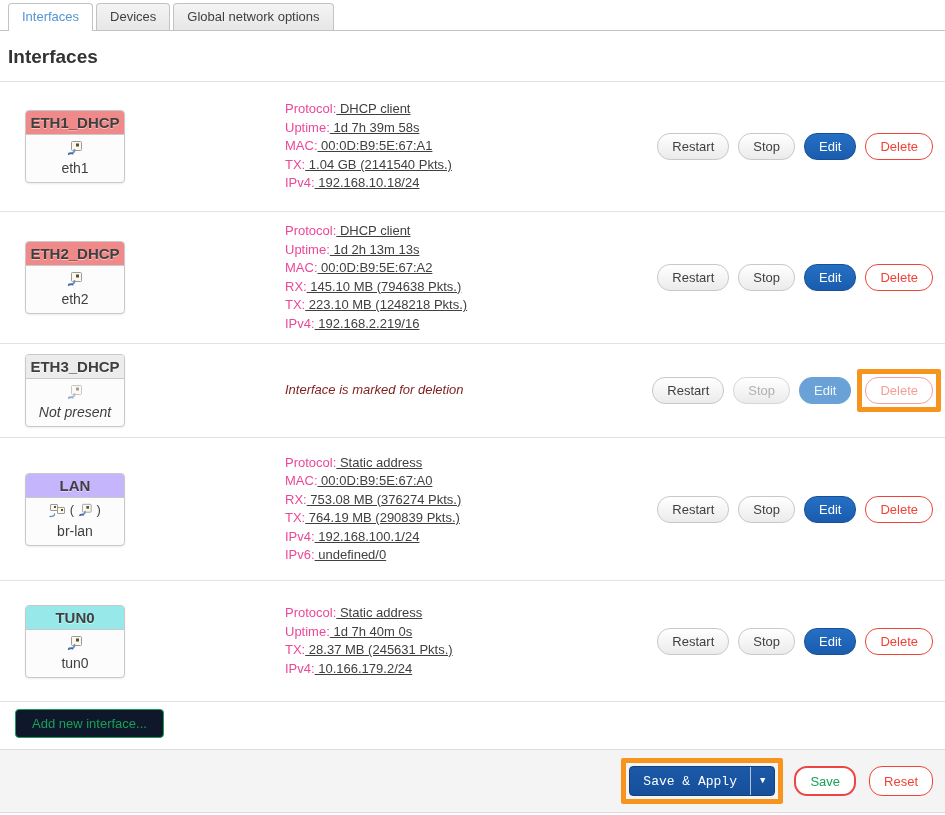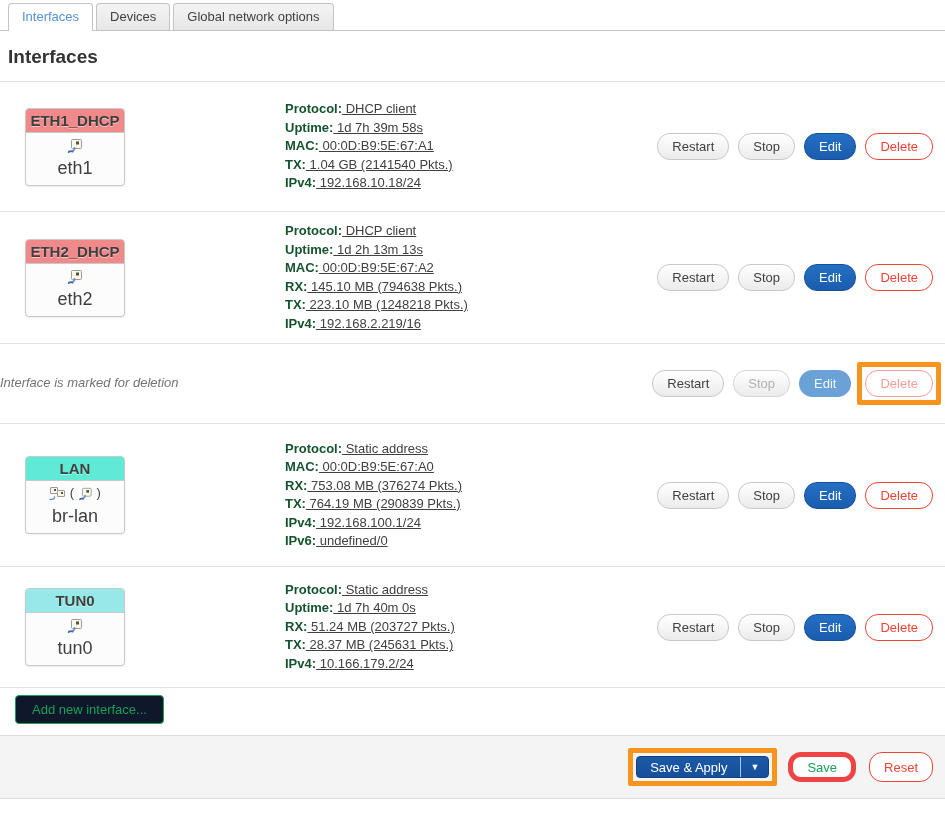--- a/index.html
+++ b/index.html
@@ -50,34 +50,34 @@
     background: #fcfcfc; text-align: center; overflow: hidden;
     box-shadow: 0 1px 2px rgba(0,0,0,.08);
   }
   .card-head {
     font-weight: bold; font-size: 15px; color: #3f3f3f;
     padding: 3px 2px; border-bottom: 1px solid #c9c9c9;
     text-shadow: 0 1px 0 rgba(255,255,255,.5);
   }
   .zone-red  { background: #f08a8a; }
   .zone-gray { background: #ececec; }
-  .zone-green{ background: #5eead4; }
+  .zone-green{ background: #c4b5fd; }
   .zone-cyan { background: #97e9e9; }
   .card-body { padding: 5px 2px 6px; }
   .icon-line { height: 18px; line-height: 14px; }
   .icon-line svg { vertical-align: middle; }
   .icon-line .paren { color:#3f3f3f; font-size: 13px; }
-  .dev { font-size: 18px; color: #3f3f3f; margin-top: 2px; }
+  .dev { font-size: 14px; color: #3f3f3f; margin-top: 2px; }
   .dev.italic { font-style: italic; }
   .faded-icon { opacity: .55; }
   
   .cell-mid { flex: 1; line-height: 18.5px; padding-right: 10px; }
-  .detail-line b { font-weight: bold; color: #14532d; }
+  .detail-line b { font-weight: normal; color: #ec4899; }
   .detail-line span { color: #404040; text-decoration: underline; }
-  .note { font-style: italic; color: #737373; }
+  .note { font-style: italic; color: #7f1d1d; }
   
   .cell-right {
     display: flex; align-items: center; gap: 9px;
     margin-right: 12px; flex: none;
   }
   .btn {
     font-family: inherit; font-size: 13px;
     height: 27px; padding: 0 14px;
     border-radius: 13px; cursor: pointer; white-space: nowrap;
   }
@@ -90,21 +90,21 @@
     background: linear-gradient(#2570c4, #1a5cae);
     border: 1px solid #174f96; color: #fff;
   }
   .btn.edit.disabled {
     background: #6aa2d8; border-color: #6aa2d8; color: #f2f6fb;
   }
   .btn.delete {
     background: #fff; border: 1px solid #f04337; color: #f04337; text-align: center;
   }
   .btn.delete.faded { border-color: #f59e98; color: #f59e98; }
-  .btn.green { background: #fff; border: 5px solid #ef4444; color: #18a058; }
+  .btn.green { background: #fff; border: 2px solid #ef4444; color: #18a058; }
   
   .highlight {
     display: inline-flex; border: 5px solid #f7941d;
     padding: 3px; border-radius: 2px;
     margin: -8px -8px -8px -3px;
   }
   .footer .highlight { margin: -9px -2px -9px 0; }
   
   .add-btn {
     margin: 7px 0 0 15px;
@@ -118,21 +118,21 @@
     background: #f4f4f4;
     border-top: 1px solid #dcdcdc; border-bottom: 1px solid #dcdcdc;
     padding: 16px 12px;
     display: flex; justify-content: flex-end; align-items: center; gap: 13px;
     min-height: 62px;
   }
   .split-btn {
     display: inline-flex; align-items: stretch;
     background: linear-gradient(#1b59a8, #164f9a);
     border: 1px solid #133f7c; border-radius: 4px;
-    overflow: hidden; color: #fff; cursor: pointer; height: 22px;
+    overflow: hidden; color: #fff; cursor: pointer; height: 30px; font-family: Liberation Mono, monospace;
   }
   .split-main { display: flex; align-items: center; padding: 0 13px; font-size: 13px; }
   .split-arrow {
     display: flex; align-items: center; padding: 0 9px;
     border-left: 1px solid rgba(255,255,255,.65); font-size: 9px;
   }
   .btn.tall { height: 30px; }
 </style>
 </head>
 <body>
@@ -208,20 +208,36 @@
         </div>
       <div class="cell-right">
         <button class="btn neutral">Restart</button>
         <button class="btn neutral">Stop</button>
         <button class="btn edit">Edit</button>
         <button class="btn delete">Delete</button>
       </div>
     </div>
 
     <div class="row r2">
+      <div class="cell-left">
+        <div class="card">
+          <div class="card-head zone-gray">ETH3_DHCP</div>
+          <div class="card-body">
+            <div class="icon-line faded-icon">
+              <svg width="16" height="16" viewBox="0 0 16 16">
+                  <rect x="4.5" y="1.5" width="10" height="9" rx="1" fill="#fbf7ea" stroke="#9a9a9a"></rect>
+                  <rect x="9" y="3.5" width="3" height="3" fill="#56532e"></rect>
+                  <path d="M2 13.5 C5.5 13.5 8 12 7.5 9.8" fill="none" stroke="#6f8fc9" stroke-width="1.8" stroke-linecap="round"></path>
+                  <path d="M1.5 14.3 C3 12.8 4.6 13 5.8 13.8" fill="none" stroke="#3c66a8" stroke-width="1.4" stroke-linecap="round"></path>
+                </svg>
+            </div>
+            <div class="dev italic">Not present</div>
+          </div>
+        </div>
+      </div>
       <div class="cell-mid">
         <span class="note">Interface is marked for deletion</span>
       </div>
       <div class="cell-right">
         <button class="btn neutral">Restart</button>
         <button class="btn neutral disabled">Stop</button>
         <button class="btn edit disabled">Edit</button>
         <span class="highlight">
           <button class="btn delete faded">Delete</button>
         </span>
@@ -283,21 +299,20 @@
                   <path d="M1.5 14.3 C3 12.8 4.6 13 5.8 13.8" fill="none" stroke="#3c66a8" stroke-width="1.4" stroke-linecap="round"></path>
                 </svg>
             </div>
             <div class="dev">tun0</div>
           </div>
         </div>
       </div>
       <div class="cell-mid">
           <div class="detail-line"><b>Protocol:</b><span> Static address</span></div>
           <div class="detail-line"><b>Uptime:</b><span> 1d 7h 40m 0s</span></div>
-          <div class="detail-line"><b>RX:</b><span> 51.24 MB (203727 Pkts.)</span></div>
           <div class="detail-line"><b>TX:</b><span> 28.37 MB (245631 Pkts.)</span></div>
           <div class="detail-line"><b>IPv4:</b><span> 10.166.179.2/24</span></div>
         </div>
       <div class="cell-right">
         <button class="btn neutral">Restart</button>
         <button class="btn neutral">Stop</button>
         <button class="btn edit">Edit</button>
         <button class="btn delete">Delete</button>
       </div>
     </div>

